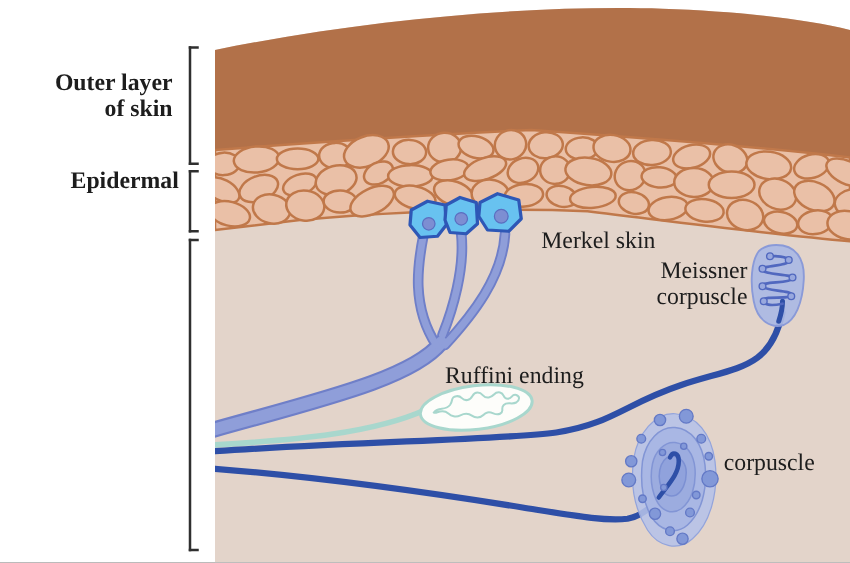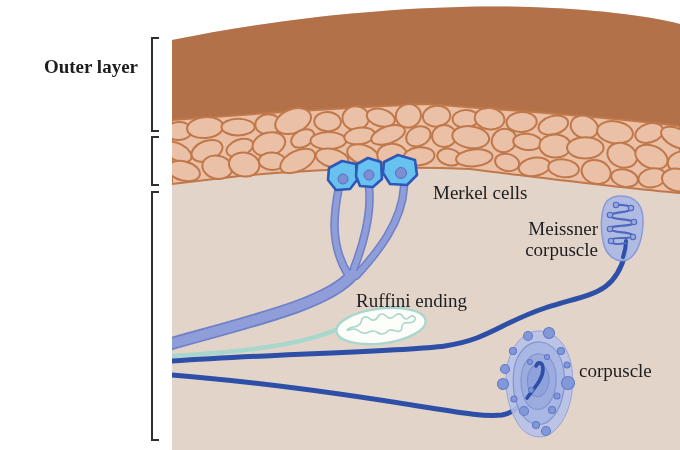--- a/index.html
+++ b/index.html
@@ -166,31 +166,33 @@
       <circle class="pac-dot" cx="536" cy="425" r="3.5"></circle>
       <circle class="pac-dot" cx="546" cy="431" r="4.5"></circle>
       <circle class="pac-dot" cx="531" cy="390" r="2.5"></circle>
       <circle class="pac-dot" cx="547" cy="357" r="2.5"></circle>
       <circle class="pac-dot" cx="530" cy="362" r="2.5"></circle>
     </g>
   </svg>
 
   <div class="lbl" style="left:0;width:138px;top:56px;">
     <div>Outer layer</div>
+    <div>of skin</div>
   </div>
   <div class="bracket" style="left:151px;top:37px;height:91px;"></div>
 
   <div class="lbl" style="left:0;width:143px;top:134px;">
+    <div>Epidermal</div>
   </div>
   <div class="bracket" style="left:151px;top:136px;height:46px;"></div>
 
   <div class="bracket" style="left:151px;top:191px;height:246px;"></div>
 
-  <div class="ann" style="left:433px;top:182px;">Merkel cells</div>
-  <div class="ann" style="left:460px;width:138px;top:206px;text-align:right;margin-top:12px;">
+  <div class="ann" style="left:433px;top:182px;">Merkel skin</div>
+  <div class="ann" style="left:460px;width:138px;top:206px;text-align:right;">
     <div>Meissner</div>
     <div>corpuscle</div>
   </div>
   <div class="ann" style="left:356px;top:290px;">Ruffini ending</div>
   <div class="ann" style="left:579px;top:360px;">
     <div>corpuscle</div>
   </div>
 
 </div>
 

